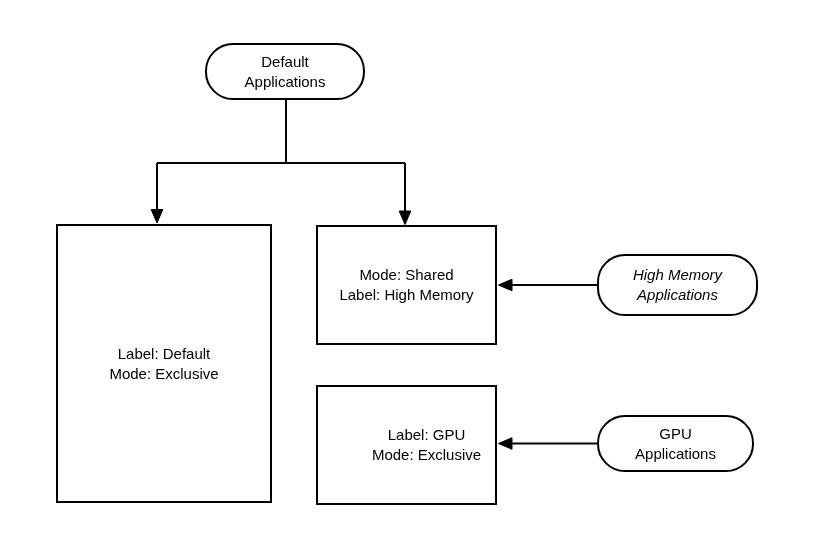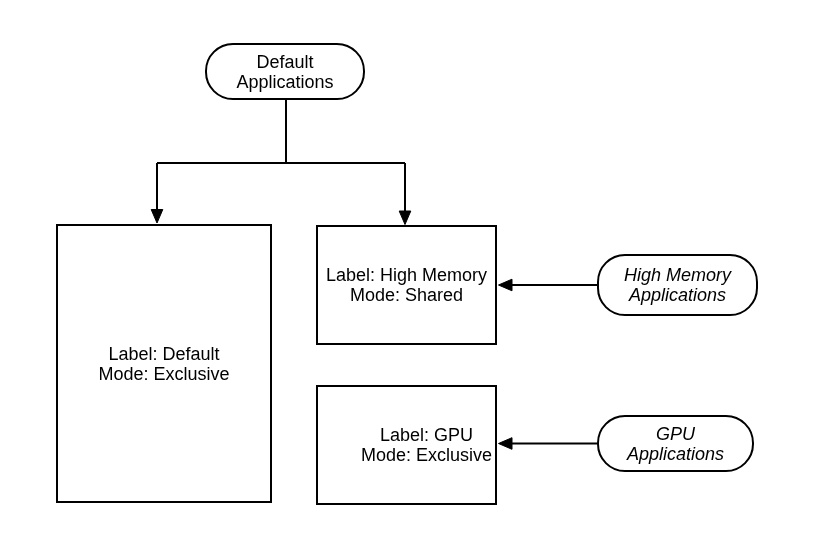--- a/index.html
+++ b/index.html
@@ -25,21 +25,21 @@
   .node {
     position: absolute;
     box-sizing: border-box;
     border: 2px solid #000000;
     background: #ffffff;
     color: #000000;
     display: flex;
     align-items: center;
     justify-content: center;
     text-align: center;
-    font-size: 18px;
+    font-size: 15px;
     line-height: 20px;
   }
   .stadium {
     border-radius: 28px;
   }
   .label div {
     white-space: nowrap;
   }
 </style>
 </head>
@@ -78,39 +78,39 @@
 
   <div class="node" style="left:56px; top:224px; width:216px; height:279px;">
     <div class="label">
       <div>Label: Default</div>
       <div>Mode: Exclusive</div>
     </div>
   </div>
 
   <div class="node" style="left:316px; top:225px; width:181px; height:120px;">
     <div class="label">
+      <div>Mode: Shared</div>
       <div>Label: High Memory</div>
-      <div>Mode: Shared</div>
     </div>
   </div>
 
   <div class="node" style="left:316px; top:385px; width:181px; height:120px;padding-left:40px;">
     <div class="label">
       <div>Label: GPU</div>
       <div>Mode: Exclusive</div>
     </div>
   </div>
 
   <div class="node stadium" style="left:597px; top:254px; width:161px; height:62px;font-style:italic;">
     <div class="label">
       <div>High Memory</div>
       <div>Applications</div>
     </div>
   </div>
 
-  <div class="node stadium" style="left:597px; top:415px; width:157px; height:57px;font-style:italic;">
+  <div class="node stadium" style="left:597px; top:415px; width:157px; height:57px;">
     <div class="label">
       <div>GPU</div>
       <div>Applications</div>
     </div>
   </div>
 
 </div>
 
 </body></html>

